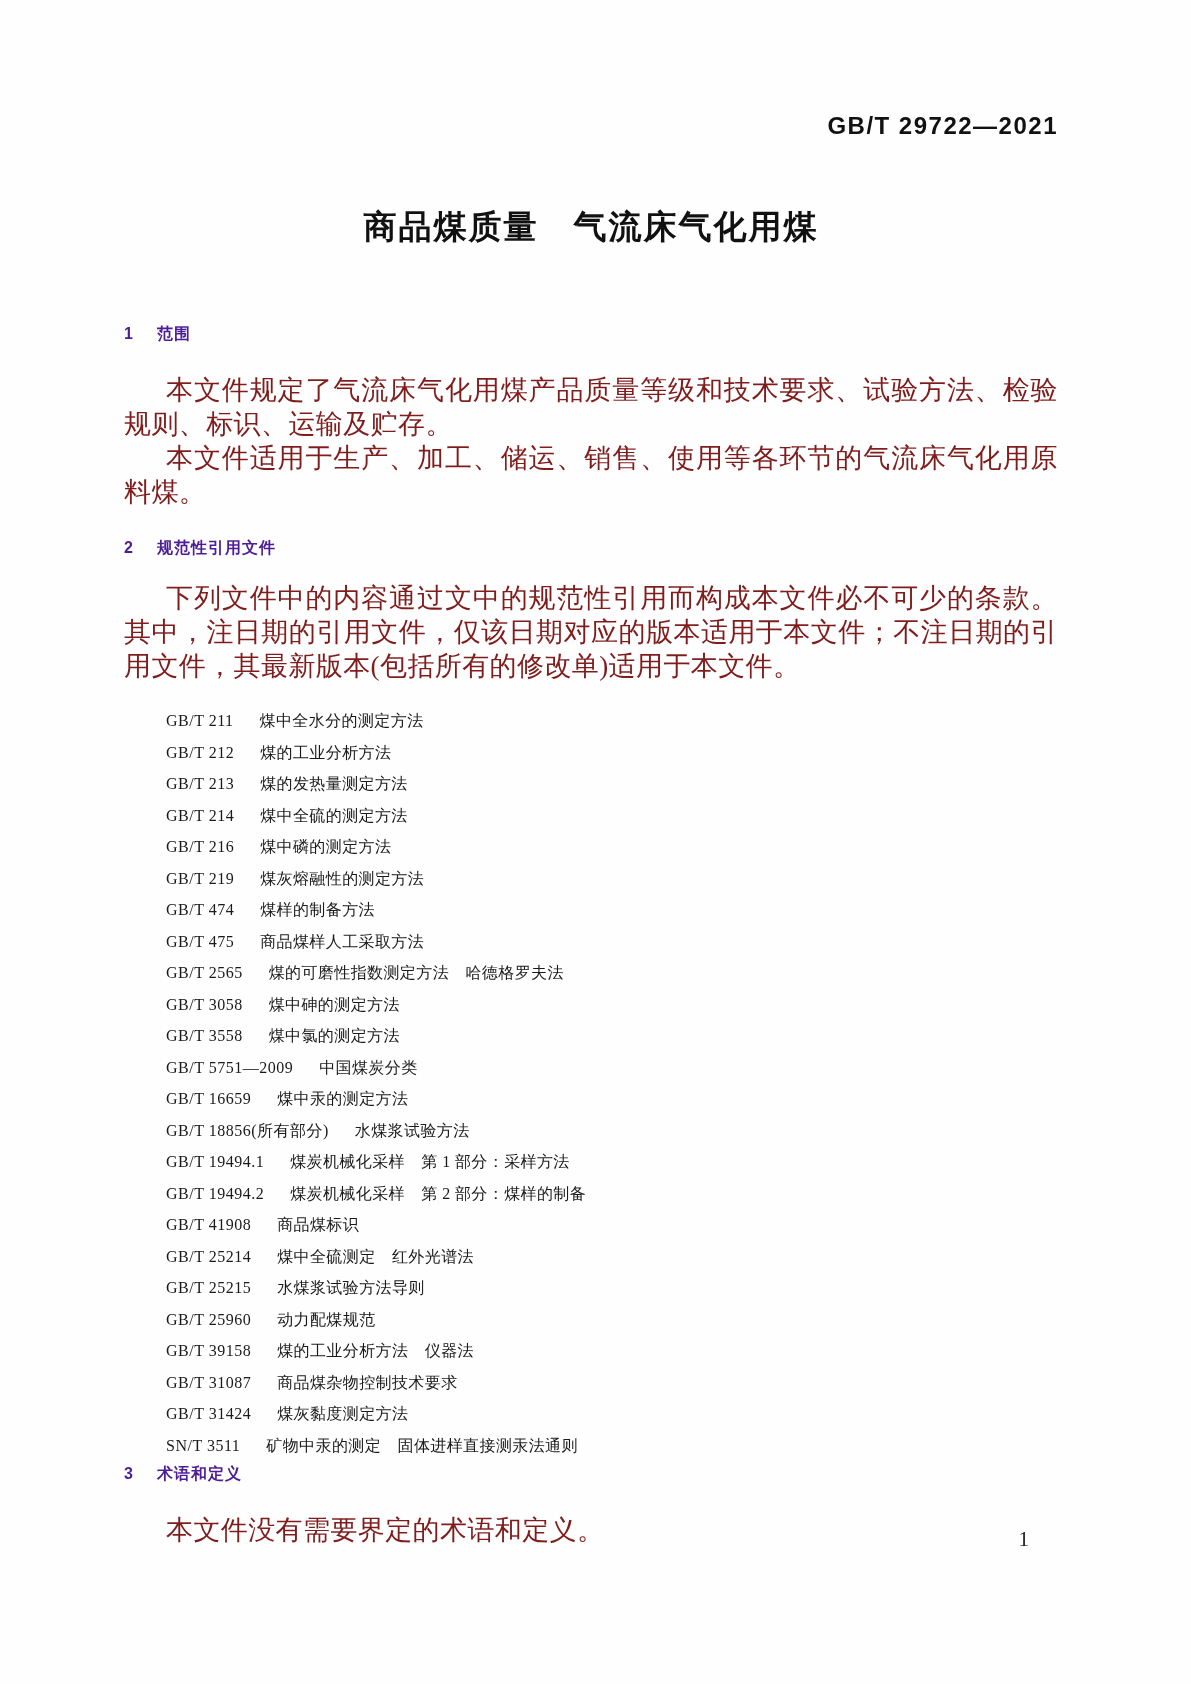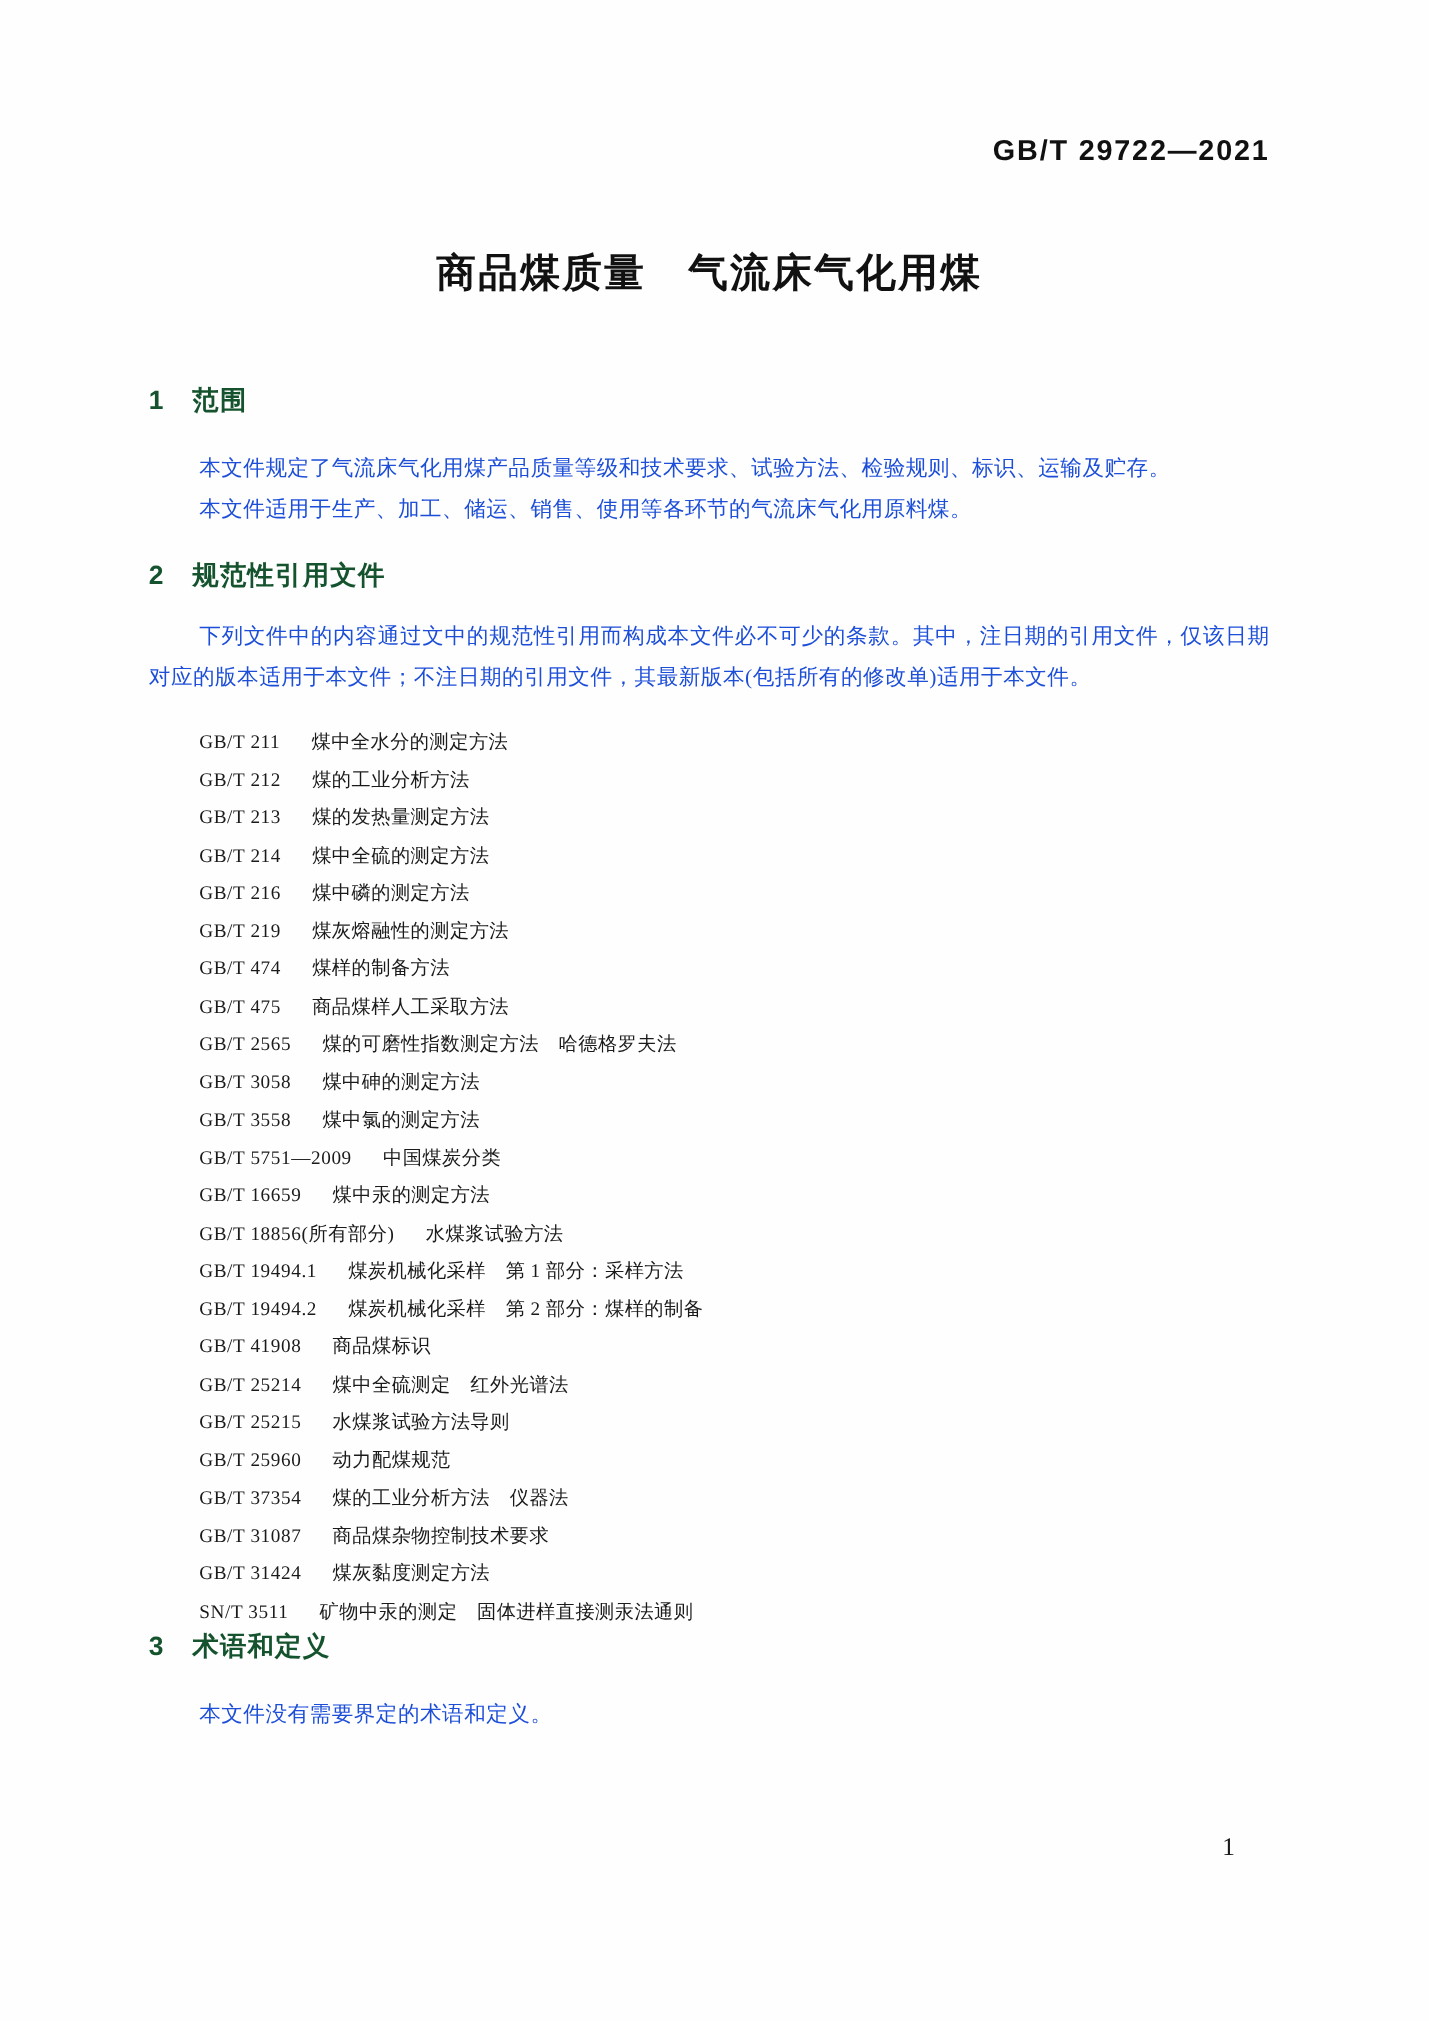--- a/index.html
+++ b/index.html
@@ -36,43 +36,43 @@
     font-family: "Liberation Sans", "DejaVu Sans", sans-serif;
     font-weight: bold;
     font-size: 33px;
     line-height: 44px;
     letter-spacing: 2px;
     color: #111;
   }
   .sec-heading {
     font-family: "Liberation Sans", "DejaVu Sans", sans-serif;
     font-weight: bold;
-    font-size: 22px;
+    font-size: 16px;
     line-height: 26px;
     letter-spacing: 1px;
-    color: #14532d;
+    color: #4c1d95;
   }
   .sec-num {
     display: inline-block;
     margin-right: 24px;
     letter-spacing: 0;
   }
   .sec-1 .sec-heading { margin-top: 72px; }
   .sec-2 .sec-heading { margin-top: 26px; }
   .sec-3 .sec-heading { }
   .sec-1 .sec-body { margin-top: 26px; }
   .sec-2 .sec-body { margin-top: 20px; }
   .sec-3 .sec-body { margin-top: 26px; }
   .body-para {
-    font-size: 18px;
+    font-size: 27px;
     line-height: 34px;
     text-align: justify;
     text-indent: 42px;
     letter-spacing: 0.4px;
-    color: #1d4ed8;
+    color: #7f1d1d;
   }
   .refs {
     margin-top: 22px;
     margin-left: 42px;
   }
   .ref-item {
     font-size: 16px;
     line-height: 31.5px;
     letter-spacing: 0.4px;
     white-space: nowrap;
@@ -134,21 +134,21 @@
             <div class="ref-item"><span class="ref-code">GB/T 3558</span><span>煤中氯的测定方法</span></div>
             <div class="ref-item"><span class="ref-code">GB/T 5751—2009</span><span>中国煤炭分类</span></div>
             <div class="ref-item"><span class="ref-code">GB/T 16659</span><span>煤中汞的测定方法</span></div>
             <div class="ref-item"><span class="ref-code">GB/T 18856(所有部分)</span><span>水煤浆试验方法</span></div>
             <div class="ref-item"><span class="ref-code">GB/T 19494.1</span><span>煤炭机械化采样　第 1 部分：采样方法</span></div>
             <div class="ref-item"><span class="ref-code">GB/T 19494.2</span><span>煤炭机械化采样　第 2 部分：煤样的制备</span></div>
             <div class="ref-item"><span class="ref-code">GB/T 41908</span><span>商品煤标识</span></div>
             <div class="ref-item"><span class="ref-code">GB/T 25214</span><span>煤中全硫测定　红外光谱法</span></div>
             <div class="ref-item"><span class="ref-code">GB/T 25215</span><span>水煤浆试验方法导则</span></div>
             <div class="ref-item"><span class="ref-code">GB/T 25960</span><span>动力配煤规范</span></div>
-            <div class="ref-item"><span class="ref-code">GB/T 37354</span><span>煤的工业分析方法　仪器法</span></div>
+            <div class="ref-item"><span class="ref-code">GB/T 39158</span><span>煤的工业分析方法　仪器法</span></div>
             <div class="ref-item"><span class="ref-code">GB/T 31087</span><span>商品煤杂物控制技术要求</span></div>
             <div class="ref-item"><span class="ref-code">GB/T 31424</span><span>煤灰黏度测定方法</span></div>
             <div class="ref-item"><span class="ref-code">SN/T 3511</span><span>矿物中汞的测定　固体进样直接测汞法通则</span></div>
           </div>
       </div>
     </section>
 
     <section class="sec-3">
       <h2 class="sec-heading">
         <span class="sec-num">3</span><span>术语和定义</span>

